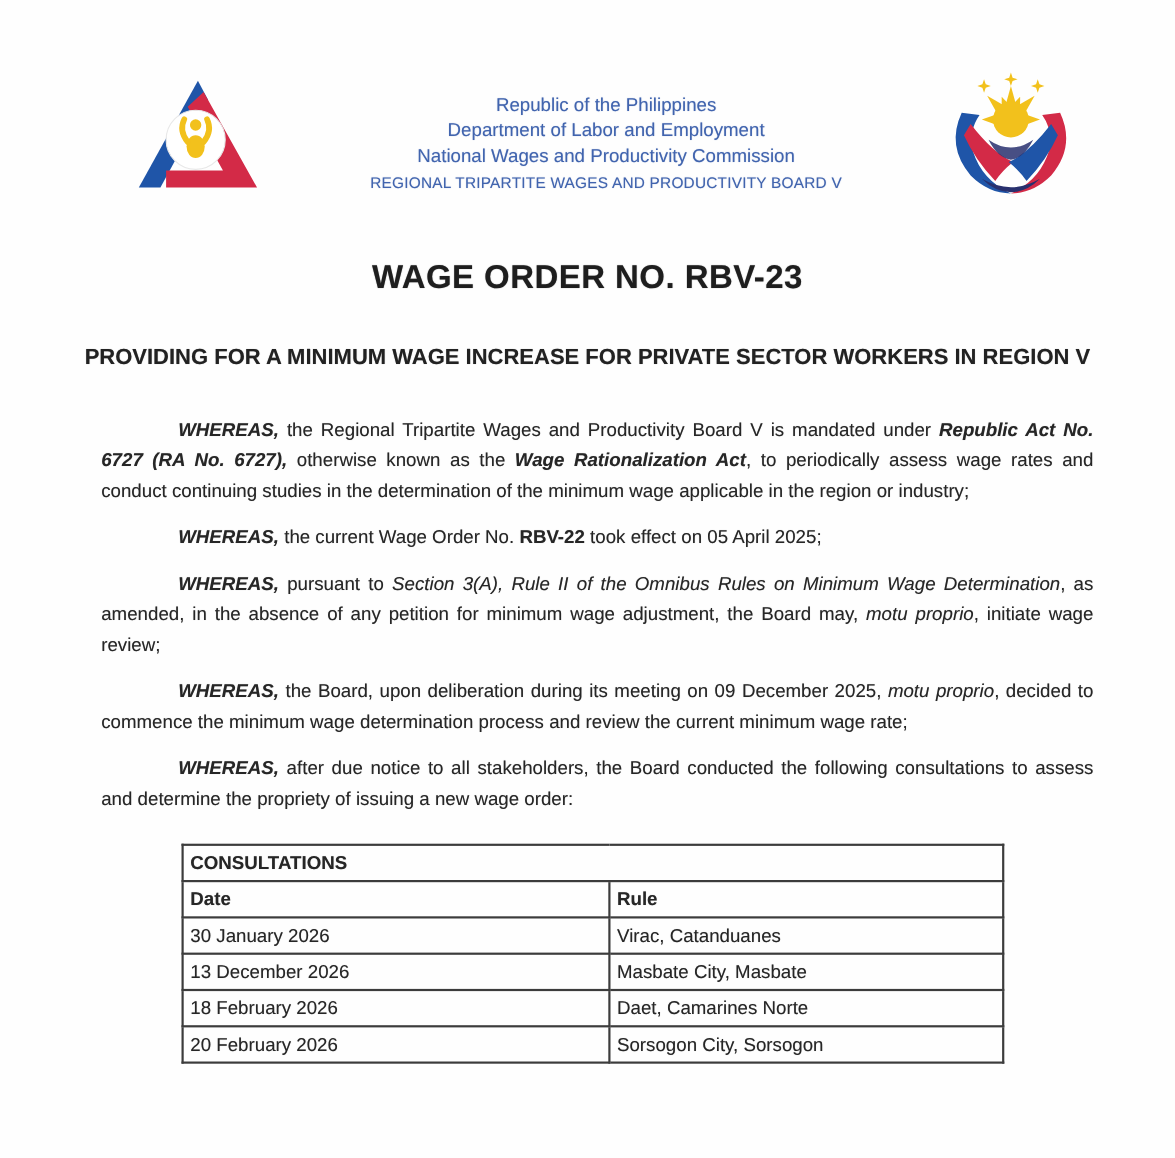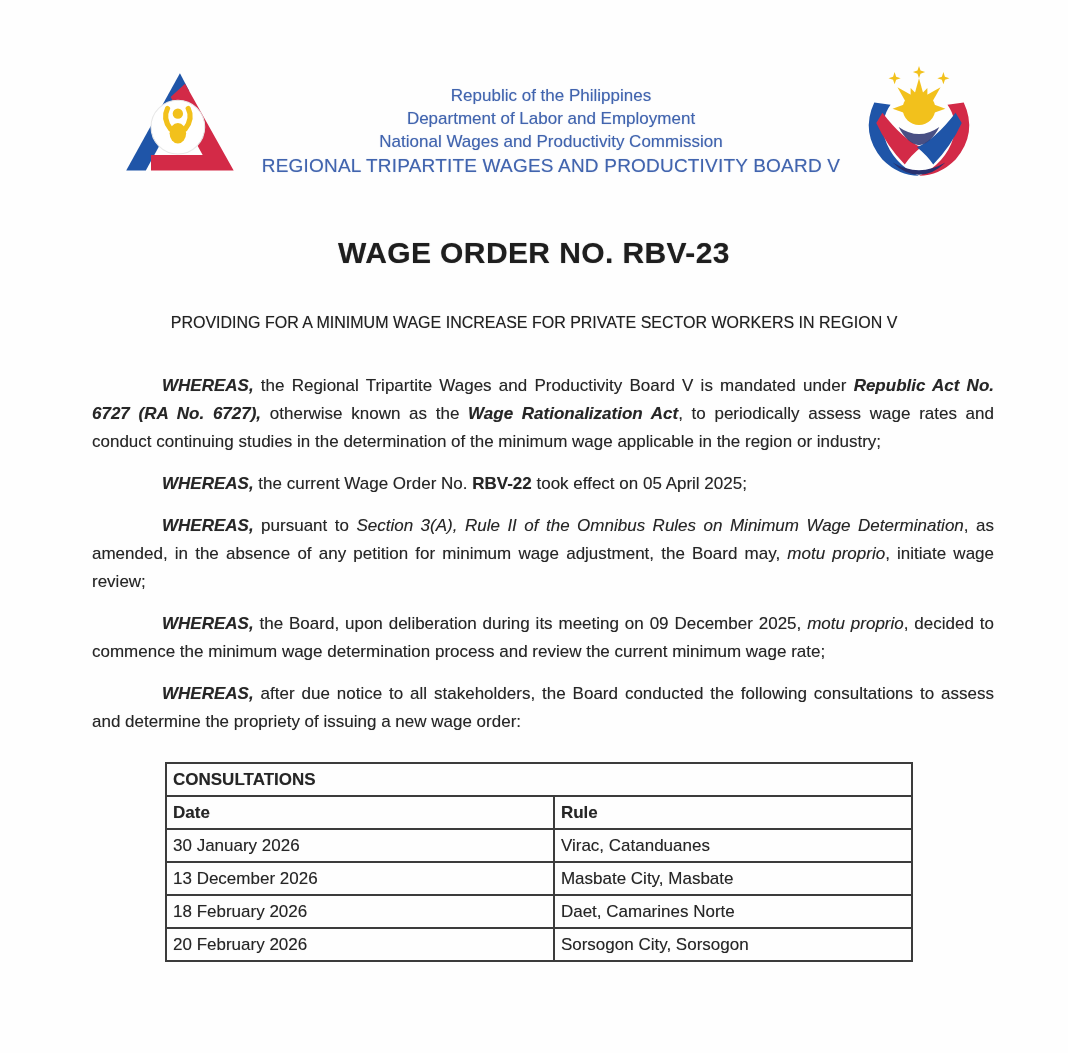--- a/index.html
+++ b/index.html
@@ -7,25 +7,25 @@
     width:1068px;height:1053px;background:#fefefe;position:relative;overflow:hidden;
     font-family:"Liberation Sans","DejaVu Sans",sans-serif;color:#262626;
   }
   
   .doc-header{display:flex;align-items:flex-start;padding:60px 88px 0 104px;margin-left:16px;}
   .logo{flex:0 0 auto;}
   .logo svg{display:block;}
   .header-text{flex:1 1 auto;text-align:center;padding-top:24px;
     color:#4164ae;text-shadow:0 0 1px rgba(65,100,174,.45);}
   .header-line{font-size:17px;line-height:23px;}
-  .header-line.big{font-size:19px;line-height:26px;letter-spacing:.2px;}
+  .header-line.big{font-size:14px;line-height:26px;letter-spacing:.2px;}
   
   .doc-title{margin:42px 0 0 0;text-align:center;font-size:30px;font-weight:bold;
     letter-spacing:.4px;color:#1e1e1e;text-shadow:0 0 1px rgba(0,0,0,.45);}
-  .doc-subtitle{margin:44px 0 0 0;text-align:center;font-size:16px;font-weight:normal;
+  .doc-subtitle{margin:44px 0 0 0;text-align:center;font-size:20px;font-weight:bold;
     color:#222;text-shadow:0 0 .8px rgba(0,0,0,.4);}
   
   .doc-body{padding:40px 74px 0 92px;}
   .par{margin:0 0 14px 0;font-size:17px;line-height:28px;text-align:justify;
     text-indent:70px;color:#262626;text-shadow:0 0 .7px rgba(0,0,0,.35);}
   
   .consult-table{border-collapse:collapse;margin:26px 0 0 73px;width:748px;
     text-shadow:0 0 .7px rgba(0,0,0,.35);}
   .consult-table th,.consult-table td{
     border:2px solid #3c3c3c;height:31px;text-align:left;vertical-align:middle;

